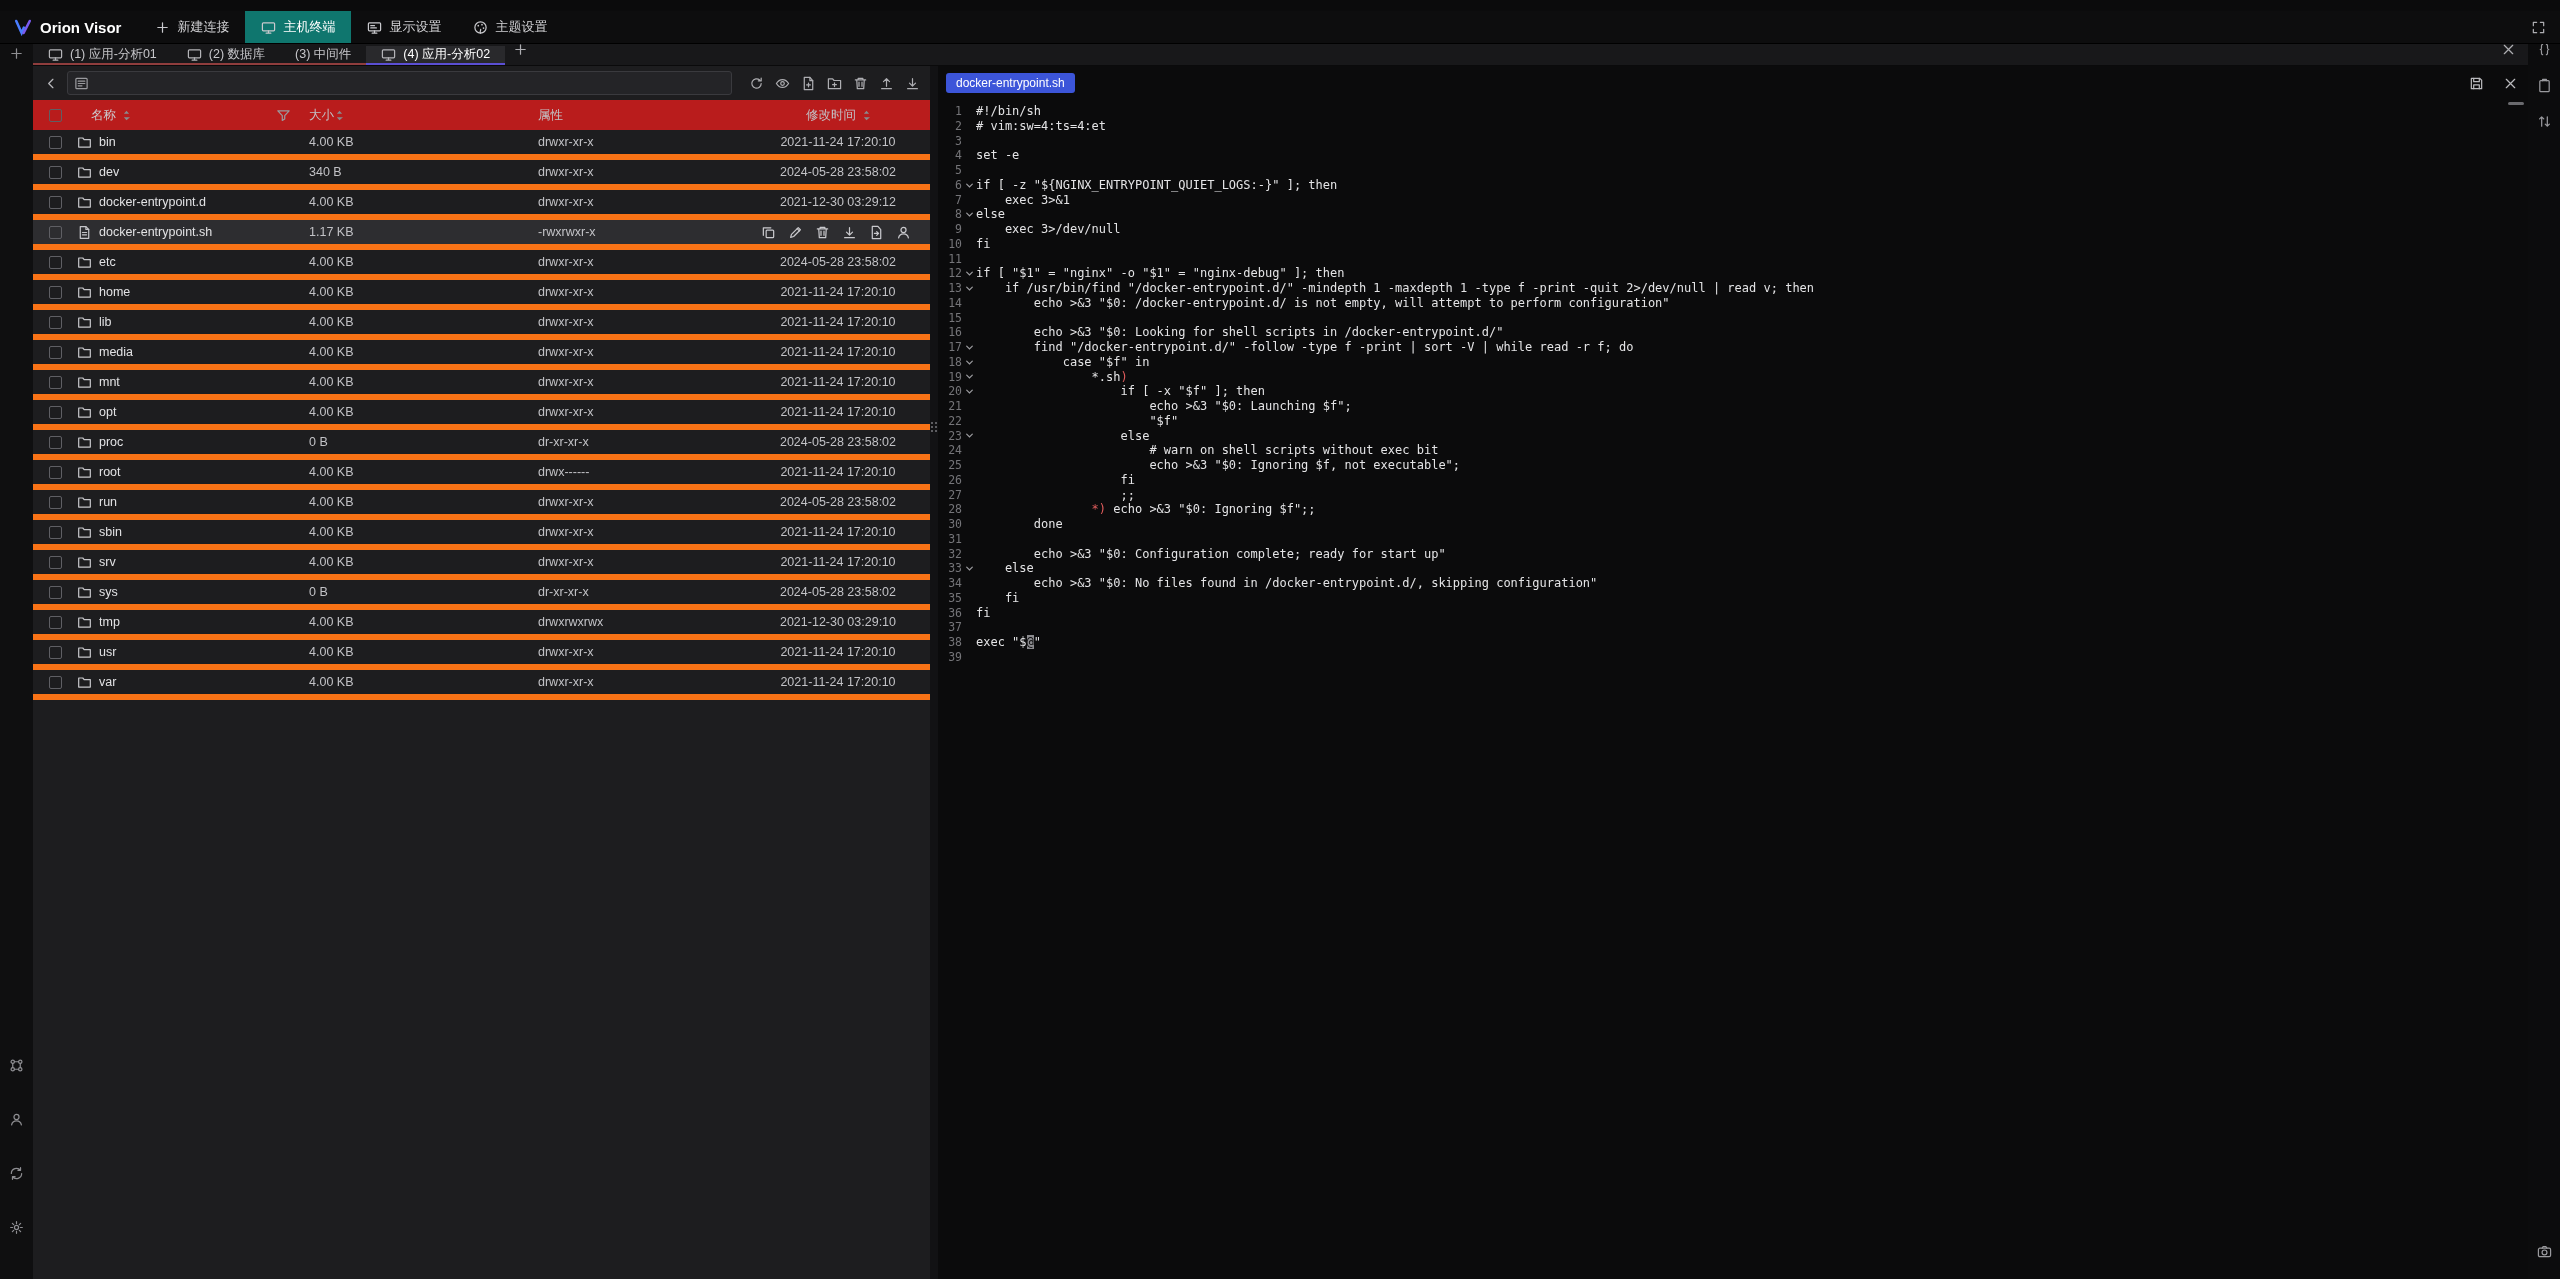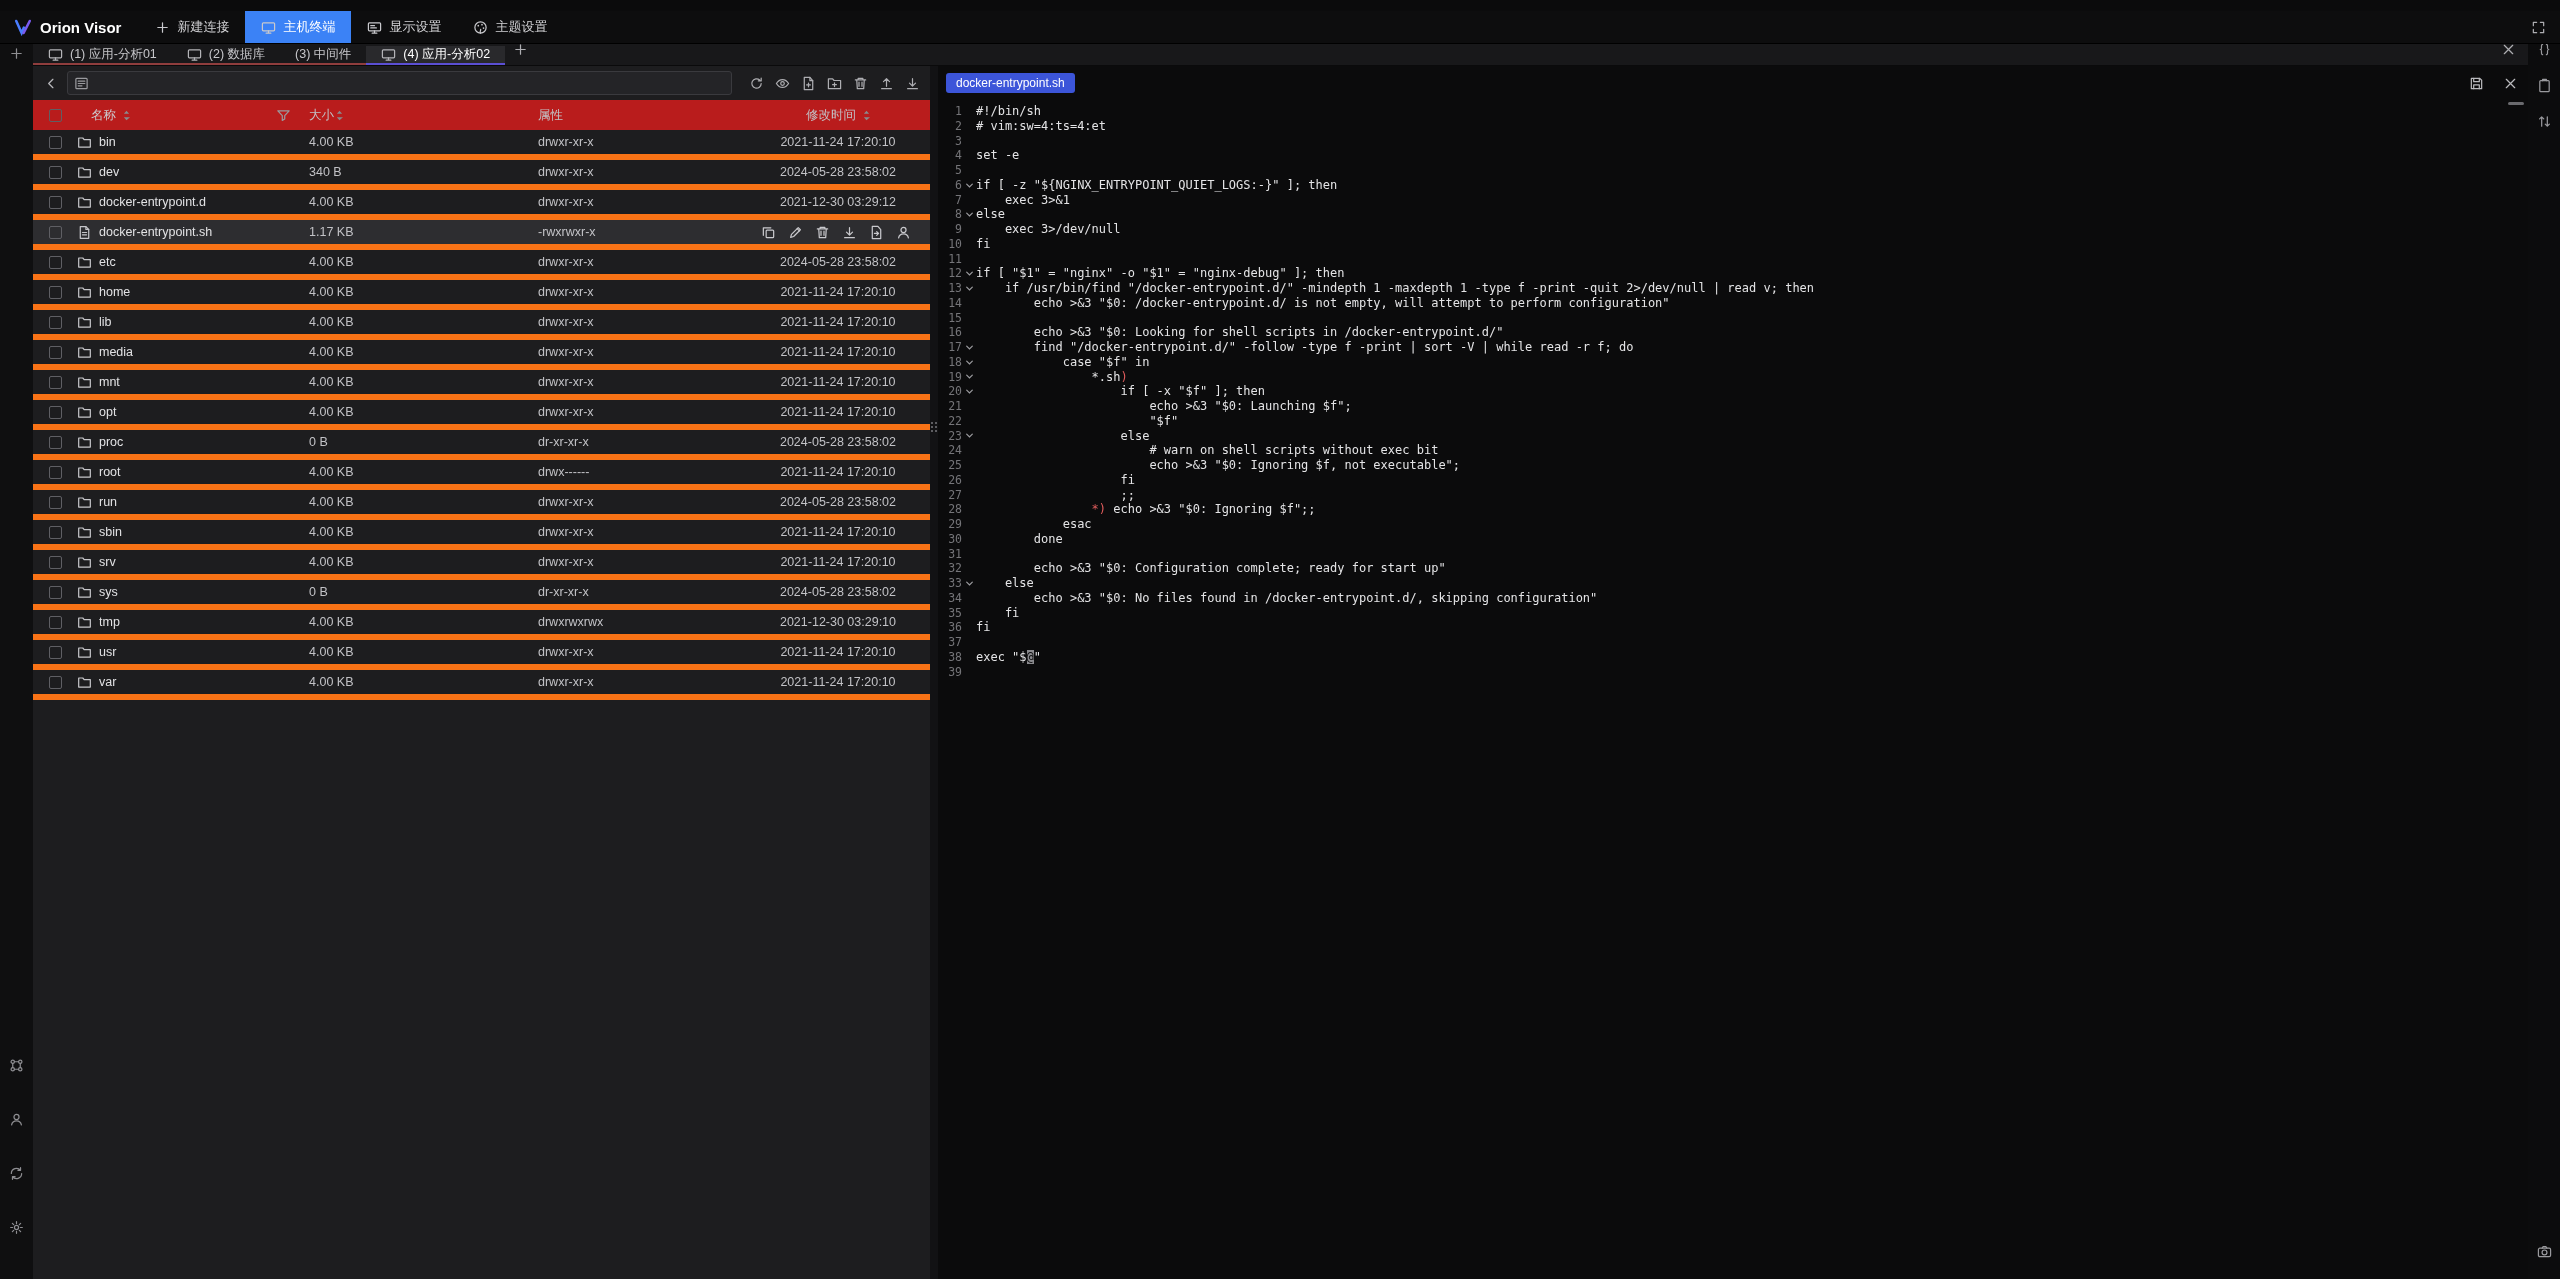--- a/index.html
+++ b/index.html
@@ -8,21 +8,21 @@
   button{background:none;border:0;color:inherit;cursor:pointer;font-family:inherit}
   .spacer{flex:1}
   .iconbtn{width:24px;height:24px;display:flex;align-items:center;justify-content:center;color:#aeaeb2;padding:0}
   svg{display:block}
 
   
   .navbar{position:absolute;left:0;top:11px;width:2560px;height:33px;background:#0d0d0e;display:flex;align-items:stretch;z-index:9;border-bottom:1px solid #000}
   .brand{display:flex;align-items:center;gap:8px;padding:0 18px 0 14px;font-weight:bold;font-size:15px;color:#fff}
   .navbar-items{display:flex}
   .nav-item{display:flex;align-items:center;gap:7px;padding:0 16px;font-size:13px;color:#d2d2d5;cursor:pointer}
-  .nav-item.active{background:#3b82f6;color:#fff}
+  .nav-item.active{background:#0f766e;color:#fff}
   .nav-item .nicon{display:flex;color:#c9c9cd}
   .nav-right{margin-left:auto;display:flex;align-items:center;padding-right:10px}
 
   
   .left-strip{position:absolute;left:0;top:33px;bottom:0;width:33px;background:#0f0f10;display:flex;flex-direction:column;align-items:center;padding-top:8px}
   .left-strip .iconbtn{color:#8e8e92}
   .strip-bottom{margin-top:auto;display:flex;flex-direction:column;align-items:center;gap:30px;padding-bottom:40px}
 
   
   .right-strip{position:absolute;right:0;top:33px;bottom:0;width:32px;background:#0c0c0d;display:flex;flex-direction:column;align-items:center;padding-top:4px;gap:12px}
@@ -783,21 +783,20 @@
         <div class="cline"><span class="ln">21</span><span class="fold"></span><span class="ct">                        echo &gt;&amp;3 "$0: Launching $f";</span></div>
         <div class="cline"><span class="ln">22</span><span class="fold"></span><span class="ct">                        "$f"</span></div>
         <div class="cline"><span class="ln">23</span><span class="fold"><svg width="9" height="9" viewBox="0 0 16 16" fill="none" stroke="currentColor" stroke-width="2.2" stroke-linecap="round">
               <path d="M3 5.5l5 5 5-5"></path>
             </svg></span><span class="ct">                    else</span></div>
         <div class="cline"><span class="ln">24</span><span class="fold"></span><span class="ct">                        # warn on shell scripts without exec bit</span></div>
         <div class="cline"><span class="ln">25</span><span class="fold"></span><span class="ct">                        echo &gt;&amp;3 "$0: Ignoring $f, not executable";</span></div>
         <div class="cline"><span class="ln">26</span><span class="fold"></span><span class="ct">                    fi</span></div>
         <div class="cline"><span class="ln">27</span><span class="fold"></span><span class="ct">                    ;;</span></div>
         <div class="cline"><span class="ln">28</span><span class="fold"></span><span class="ct"><span class="">                </span><span class="red">*)</span><span class=""> echo &gt;&amp;3 "$0: Ignoring $f";;</span></span></div>
-        <div class="cline"><span class="ln">29</span><span class="fold"></span><span class="ct">            esac</span></div>
         <div class="cline"><span class="ln">30</span><span class="fold"></span><span class="ct">        done</span></div>
         <div class="cline"><span class="ln">31</span><span class="fold"></span><span class="ct"></span></div>
         <div class="cline"><span class="ln">32</span><span class="fold"></span><span class="ct">        echo &gt;&amp;3 "$0: Configuration complete; ready for start up"</span></div>
         <div class="cline"><span class="ln">33</span><span class="fold"><svg width="9" height="9" viewBox="0 0 16 16" fill="none" stroke="currentColor" stroke-width="2.2" stroke-linecap="round">
               <path d="M3 5.5l5 5 5-5"></path>
             </svg></span><span class="ct">    else</span></div>
         <div class="cline"><span class="ln">34</span><span class="fold"></span><span class="ct">        echo &gt;&amp;3 "$0: No files found in /docker-entrypoint.d/, skipping configuration"</span></div>
         <div class="cline"><span class="ln">35</span><span class="fold"></span><span class="ct">    fi</span></div>
         <div class="cline"><span class="ln">36</span><span class="fold"></span><span class="ct">fi</span></div>
         <div class="cline"><span class="ln">37</span><span class="fold"></span><span class="ct"></span></div>

